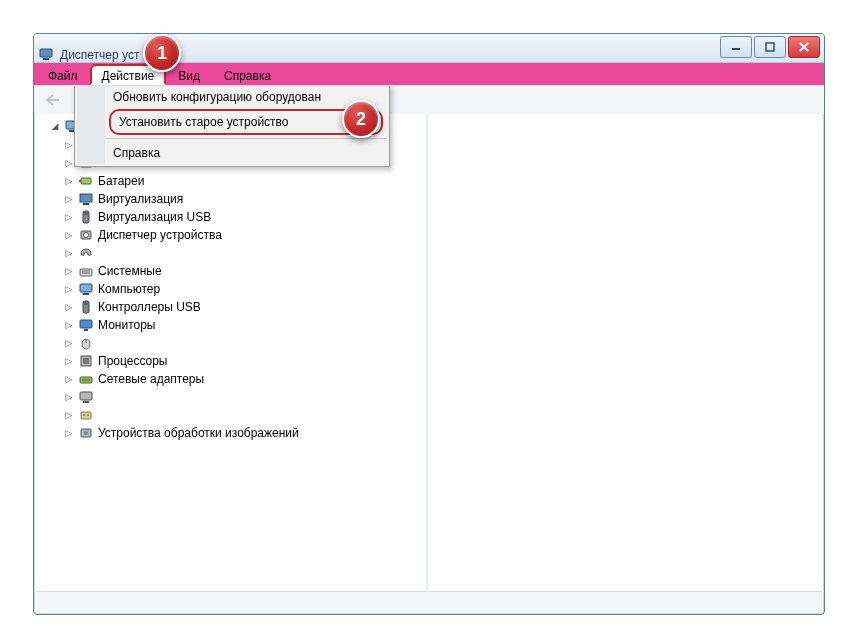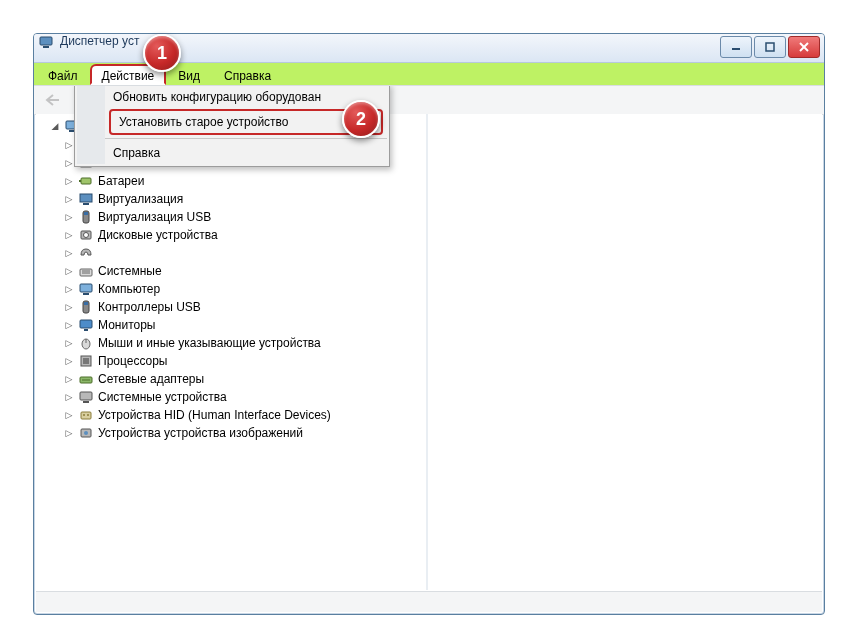--- a/index.html
+++ b/index.html
@@ -1,43 +1,43 @@
 <!DOCTYPE html>
 <html><head>
 <meta charset="utf-8">
 <style>
   html,body{margin:0;padding:0;font-family:"Segoe UI",Tahoma,sans-serif;font-size:12px;color:#000;background:#fff}
   .stage{width:856px;height:640px;position:relative;background:#fff}
   .window{position:absolute;left:33px;top:33px;width:790px;height:580px;border:1px solid #5a7fa0;border-radius:4px;background:#fff;box-shadow:0 0 0 1px #c8d6e5 inset}
-  .titlebar{height:28px;background:linear-gradient(#f3f6fb,#dbe6f4);border-bottom:1px solid #b7c9dc;display:flex;align-items:flex-start;padding:0 4px;border-radius:3px 3px 0 0;position:relative}
+  .titlebar{height:28px;background:linear-gradient(#f3f6fb,#dbe6f4);border-bottom:1px solid #b7c9dc;display:flex;align-items:flex-end;padding:0 4px;border-radius:3px 3px 0 0;position:relative}
   .titlebar .app-icon{width:16px;height:16px;margin-right:6px;display:flex;align-items:center;justify-content:center}
   .titlebar .title{flex:1;font-size:12px;color:#1e395b}
   .winbtns{position:absolute;right:4px;top:2px;display:flex;gap:2px}
   .winbtn{width:30px;height:20px;border:1px solid #6b8aaa;border-radius:3px;background:linear-gradient(#eef4fb,#cfe0f1);display:flex;align-items:center;justify-content:center;font-size:11px;color:#2a4d6f}
   .winbtn.close{background:linear-gradient(#f07a7a,#d63b3b);border-color:#a12a2a;color:#fff;font-weight:bold}
-  .menubar{height:22px;background:#bef264;border-bottom:1px solid #d9dde1;display:flex;align-items:flex-end;padding:0 2px;position:relative;z-index:20}
+  .menubar{height:22px;background:#ec4899;border-bottom:1px solid #d9dde1;display:flex;align-items:flex-end;padding:0 2px;position:relative;z-index:20}
   .menuitem{padding:3px 10px 0 10px;font-size:12px;cursor:default;border:2px solid transparent}
   .menuitem.open{background:#fff;border:2px solid #c62828;border-bottom:2px solid #fff;border-radius:6px 6px 0 0;position:relative;z-index:21}
   .toolbar{height:28px;background:#f4f5f6;border-bottom:1px solid #d9dde1;display:flex;align-items:center;padding:0 6px;gap:4px}
   .toolbtn{width:24px;height:22px;display:flex;align-items:center;justify-content:center;border:1px solid transparent;color:#6a6a6a}
   .toolbtn.disabled{opacity:.45}
   .client{position:absolute;left:2px;right:2px;top:80px;bottom:24px;background:#fff;overflow:hidden}
   .tree{padding:4px 0 0 14px;line-height:18px;user-select:none}
   .tree .root{display:flex;align-items:center;gap:4px;margin-bottom:2px}
   .tree .node{display:flex;align-items:center;gap:4px;height:18px}
   .tree .expander{width:10px;height:10px;display:inline-flex;align-items:center;justify-content:center;color:#5a5a5a;font-size:9px}
   .tree .icon{width:16px;height:16px;display:inline-flex;align-items:center;justify-content:center}
   .tree .label{font-size:12px}
   .tree .children{margin-left:14px}
   .statusbar{position:absolute;left:2px;right:2px;bottom:2px;height:20px;background:#f4f5f6;border-top:1px solid #d9dde1}
   .separator-right{position:absolute;top:80px;bottom:24px;left:392px;width:2px;background:#e9eef3}
   .dropdown{position:absolute;left:40px;top:49px;width:310px;background:#f2f2f2;border:1px solid #9c9c9c;box-shadow:2px 3px 6px rgba(0,0,0,.25);padding:2px;z-index:15}
   .dropdown .dd-inner{border-left:28px solid #e6e9ec}
   .dropdown .dd-item{height:22px;display:flex;align-items:center;padding-left:8px;font-size:12px}
-  .dropdown .dd-item.highlight{border:2px solid #c62828;border-radius:4px;margin:1px 4px;height:22px}
+  .dropdown .dd-item.highlight{border:2px solid #c62828;border-radius:10px;margin:1px 4px;height:22px}
   .dropdown .dd-sep{height:1px;background:#c8c8c8;margin:3px 0}
   .callout{position:absolute;width:34px;height:34px;border-radius:50%;display:flex;align-items:center;justify-content:center;font-size:18px;font-weight:bold;color:#fff;z-index:30;background:radial-gradient(circle at 35% 30%,#e35a5a 0%,#c62828 55%,#8f1d1d 100%);box-shadow:0 3px 6px rgba(0,0,0,.45),inset 0 2px 3px rgba(255,255,255,.35);border:2px solid #fff}
   .callout.c1{left:143px;top:34px}
   .callout.c2{left:342px;top:100px}
   svg{display:block}
 </style>
 </head>
 <body>
 
 <div class="stage">
@@ -161,21 +161,21 @@
               <span class="label">Виртуализация USB</span>
             </div>
             <div class="node">
               <span class="expander">▷</span>
               <span class="icon">
                 <svg width="16" height="16">
                   <rect x="3" y="4" width="10" height="8" rx="1" fill="#b8b8b8" stroke="#555"></rect>
                   <circle cx="8" cy="8" r="2.5" fill="#fff" stroke="#555"></circle>
                 </svg>
               </span>
-              <span class="label">Дисковые устройства</span>
+              <span class="label">Диспетчер устройства</span>
             </div>
             <div class="node">
               <span class="expander">▷</span>
               <span class="icon">
                 <svg width="16" height="16">
                   <path d="M3 10 Q3 4 8 4 Q13 4 13 10 L10 10 Q10 7 8 7 Q6 7 6 10 Z" fill="#b8b8b8" stroke="#555"></path>
                 </svg>
               </span>
             </div>
             <div class="node">
@@ -220,21 +220,20 @@
               <span class="label">Мониторы</span>
             </div>
             <div class="node">
               <span class="expander">▷</span>
               <span class="icon">
                 <svg width="16" height="16">
                   <ellipse cx="8" cy="9" rx="4" ry="5" fill="#d9d9d9" stroke="#666"></ellipse>
                   <line x1="8" y1="4" x2="8" y2="8" stroke="#666"></line>
                 </svg>
               </span>
-              <span class="label">Мыши и иные указывающие устройства</span>
             </div>
             <div class="node">
               <span class="expander">▷</span>
               <span class="icon">
                 <svg width="16" height="16">
                   <rect x="3" y="3" width="10" height="10" fill="#b8b8b8" stroke="#555"></rect>
                   <rect x="5" y="5" width="6" height="6" fill="#777"></rect>
                 </svg>
               </span>
               <span class="label">Процессоры</span>
@@ -250,42 +249,40 @@
               <span class="label">Сетевые адаптеры</span>
             </div>
             <div class="node">
               <span class="expander">▷</span>
               <span class="icon">
                 <svg width="16" height="16">
                   <rect x="2" y="3" width="12" height="8" rx="1" fill="#b8b8b8" stroke="#555"></rect>
                   <rect x="5" y="12" width="6" height="2" fill="#555"></rect>
                 </svg>
               </span>
-              <span class="label">Системные устройства</span>
             </div>
             <div class="node">
               <span class="expander">▷</span>
               <span class="icon">
                 <svg width="16" height="16">
                   <rect x="3" y="5" width="10" height="7" rx="1" fill="#d9cf9f" stroke="#8a7d3a"></rect>
                   <circle cx="6" cy="8" r="1" fill="#8a7d3a"></circle>
                   <circle cx="10" cy="8" r="1" fill="#8a7d3a"></circle>
                 </svg>
               </span>
-              <span class="label">Устройства HID (Human Interface Devices)</span>
             </div>
             <div class="node">
               <span class="expander">▷</span>
               <span class="icon">
                 <svg width="16" height="16">
                   <rect x="3" y="4" width="10" height="8" rx="1" fill="#b8b8b8" stroke="#555"></rect>
                   <circle cx="8" cy="8" r="2" fill="#5c8fbf"></circle>
                 </svg>
               </span>
-              <span class="label">Устройства устройства изображений</span>
+              <span class="label">Устройства обработки изображений</span>
             </div>
           </div>
       </div>
     </div>
 
     <div class="separator-right"></div>
     <div class="statusbar"></div>
   </div>
 
   <div class="callout c1">1</div>

